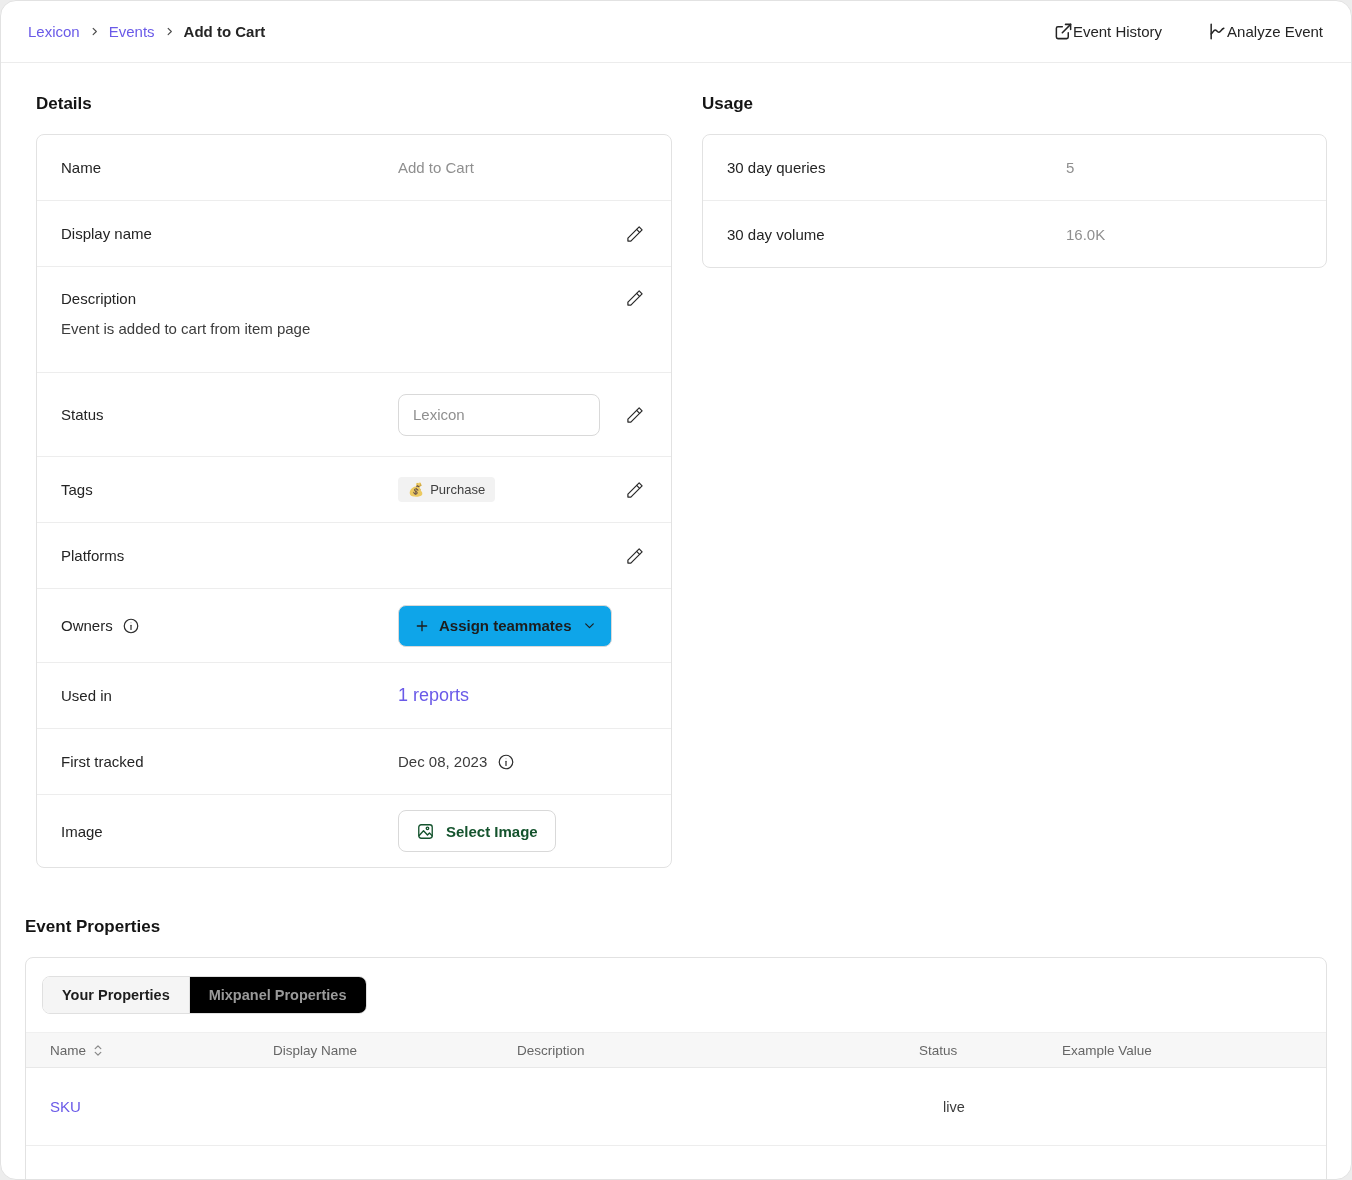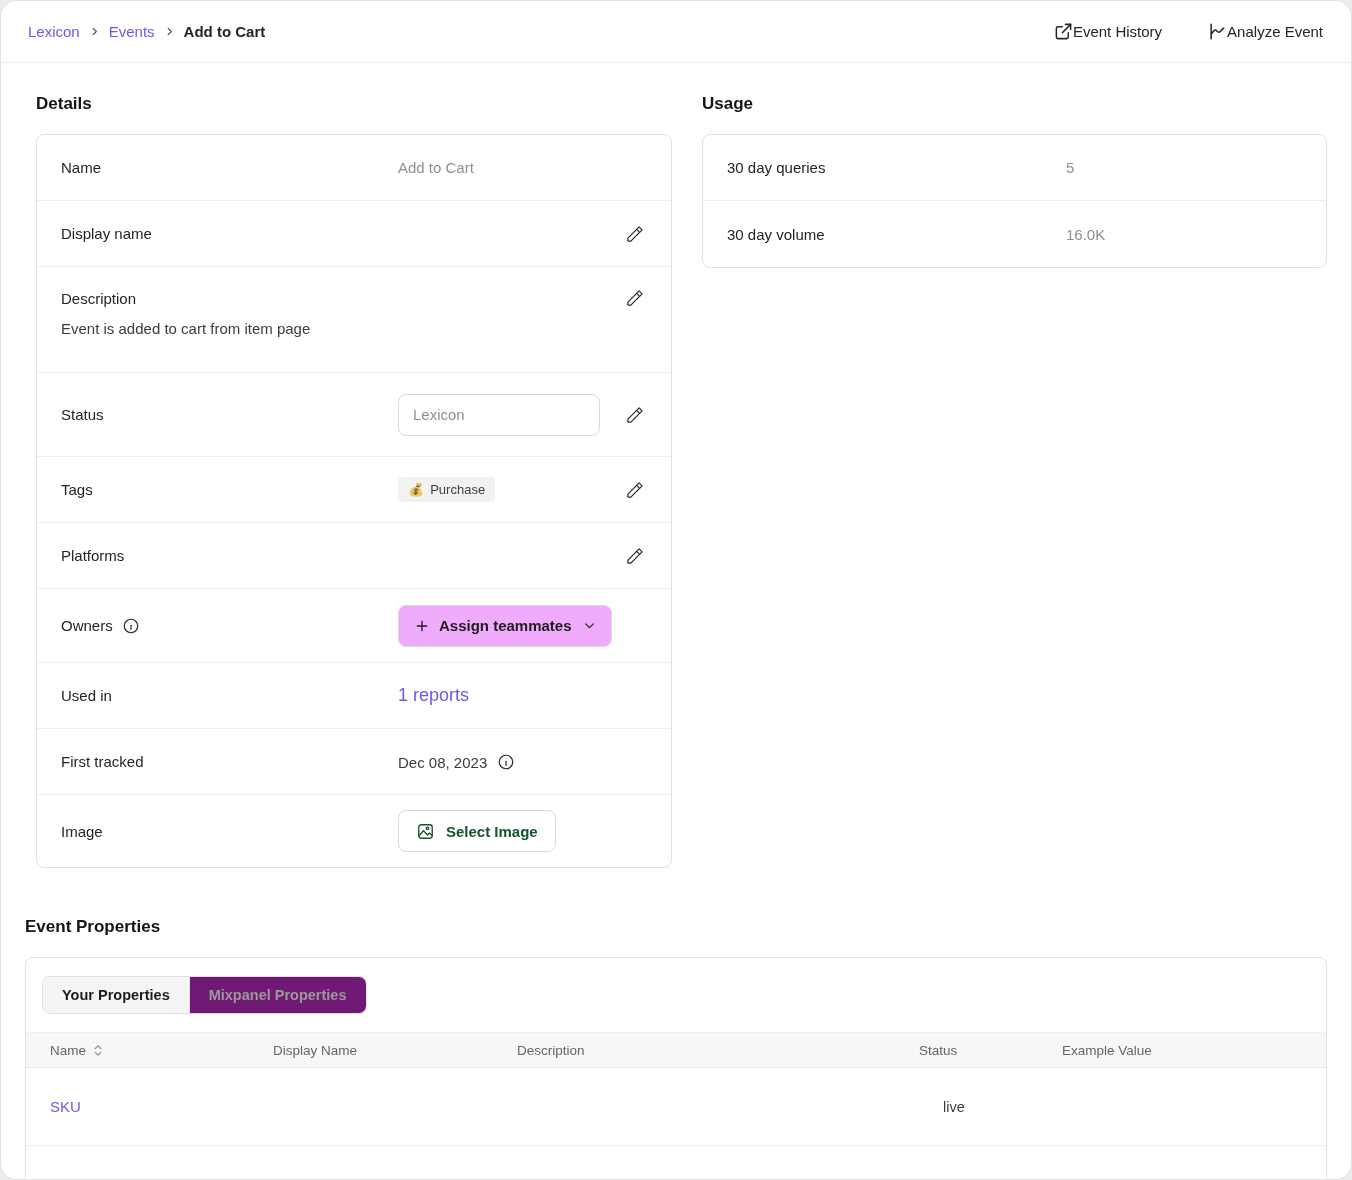--- a/index.html
+++ b/index.html
@@ -61,45 +61,45 @@
     display:flex;align-items:center;padding:0 14px;font-size:15px;color:var(--text-gray);background:#fff;}
 
   .tag-chip{display:inline-flex;align-items:center;gap:6px;background:var(--bg-chip);
     border-radius:4px;padding:5px 10px;font-size:13px;color:#3f3f3f;}
   .tag-emoji{font-size:13px;line-height:1;filter:grayscale(35%);}
 
   .row-owners{min-height:74px;}
   .info-icon{color:#2b2b2b;display:flex;}
   .info-icon svg{width:18px;height:18px;}
   .assign-btn{display:inline-flex;align-items:center;gap:9px;height:42px;padding:0 15px;
-    border:1px solid var(--border-input);border-radius:8px;background:#f0abfc;cursor:pointer;
+    border:1px solid var(--border-input);border-radius:8px;background:#0ea5e9;cursor:pointer;
     font-size:15px;font-weight:600;color:#1d1d1d;font-family:inherit;}
   .assign-btn .plus-ic svg{width:16px;height:16px;}
   .assign-btn .chev-ic svg{width:13px;height:13px;margin-left:2px;}
 
   .link{color:var(--accent);text-decoration:none;cursor:pointer;font-size:18px;}
 
-  .tracked-value{display:flex;align-items:flex-end;gap:10px;font-size:15px;color:var(--text-mid);}
+  .tracked-value{display:flex;align-items:center;gap:10px;font-size:15px;color:var(--text-mid);}
 
   .row-image{min-height:72px;}
   .select-img-btn{display:inline-flex;align-items:center;gap:11px;height:42px;padding:0 17px;
     border:1px solid var(--border-input);border-radius:8px;background:#fff;cursor:pointer;
     font-size:15px;font-weight:600;color:#14532d;font-family:inherit;}
   .select-img-btn svg{width:19px;height:19px;}
 
   
   .usage-label{width:339px;}
 
   
   .props-section{margin-top:48px;padding:0 24px;}
   .props-card{border:1px solid var(--border-card);border-radius:8px;margin-top:20px;background:#fff;
     overflow:hidden;height:320px;}
   .tabs{display:inline-flex;border:1px solid #e0e0e0;border-radius:8px;overflow:hidden;margin:18px 0 0 16px;}
   .tab{height:36px;display:flex;align-items:center;padding:0 19px;font-size:14.5px;font-weight:600;
-    cursor:pointer;background:#701a75;border:none;font-family:inherit;}
+    cursor:pointer;background:#000000;border:none;font-family:inherit;}
   .tab.active{background:var(--bg-tab-active);color:#1d1d1d;border-right:1px solid #e0e0e0;}
   .tab.inactive{color:#9a9a9a;}
 
   .ptable{margin-top:18px;width:100%;}
   .thead{display:flex;align-items:center;height:36px;background:var(--bg-table-head);
     border-top:1px solid #f0f0f0;border-bottom:1px solid #e8e8e8;
     font-size:13.5px;color:var(--text-col-head);font-weight:500;}
   .trow{display:flex;align-items:center;height:78px;border-bottom:1px solid var(--border-row);font-size:15px;gap:8px;}
   .cell{flex:none;}
   .c-name{width:247px;padding-left:24px;display:flex;align-items:center;gap:7px;}

